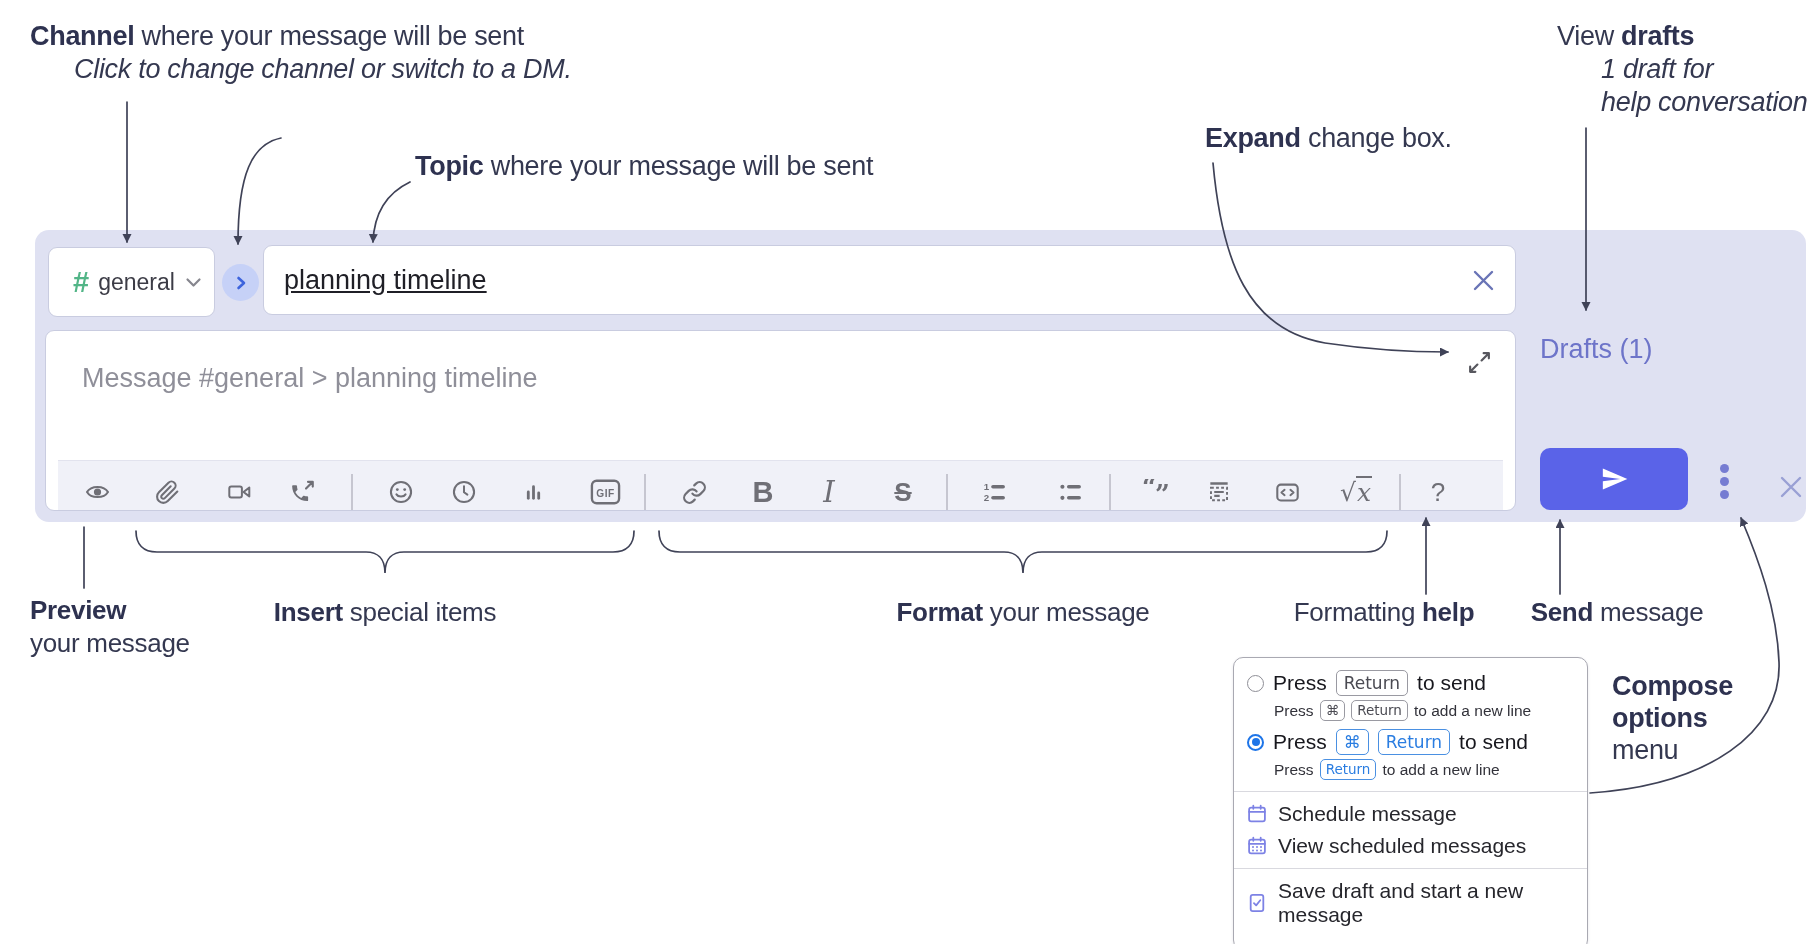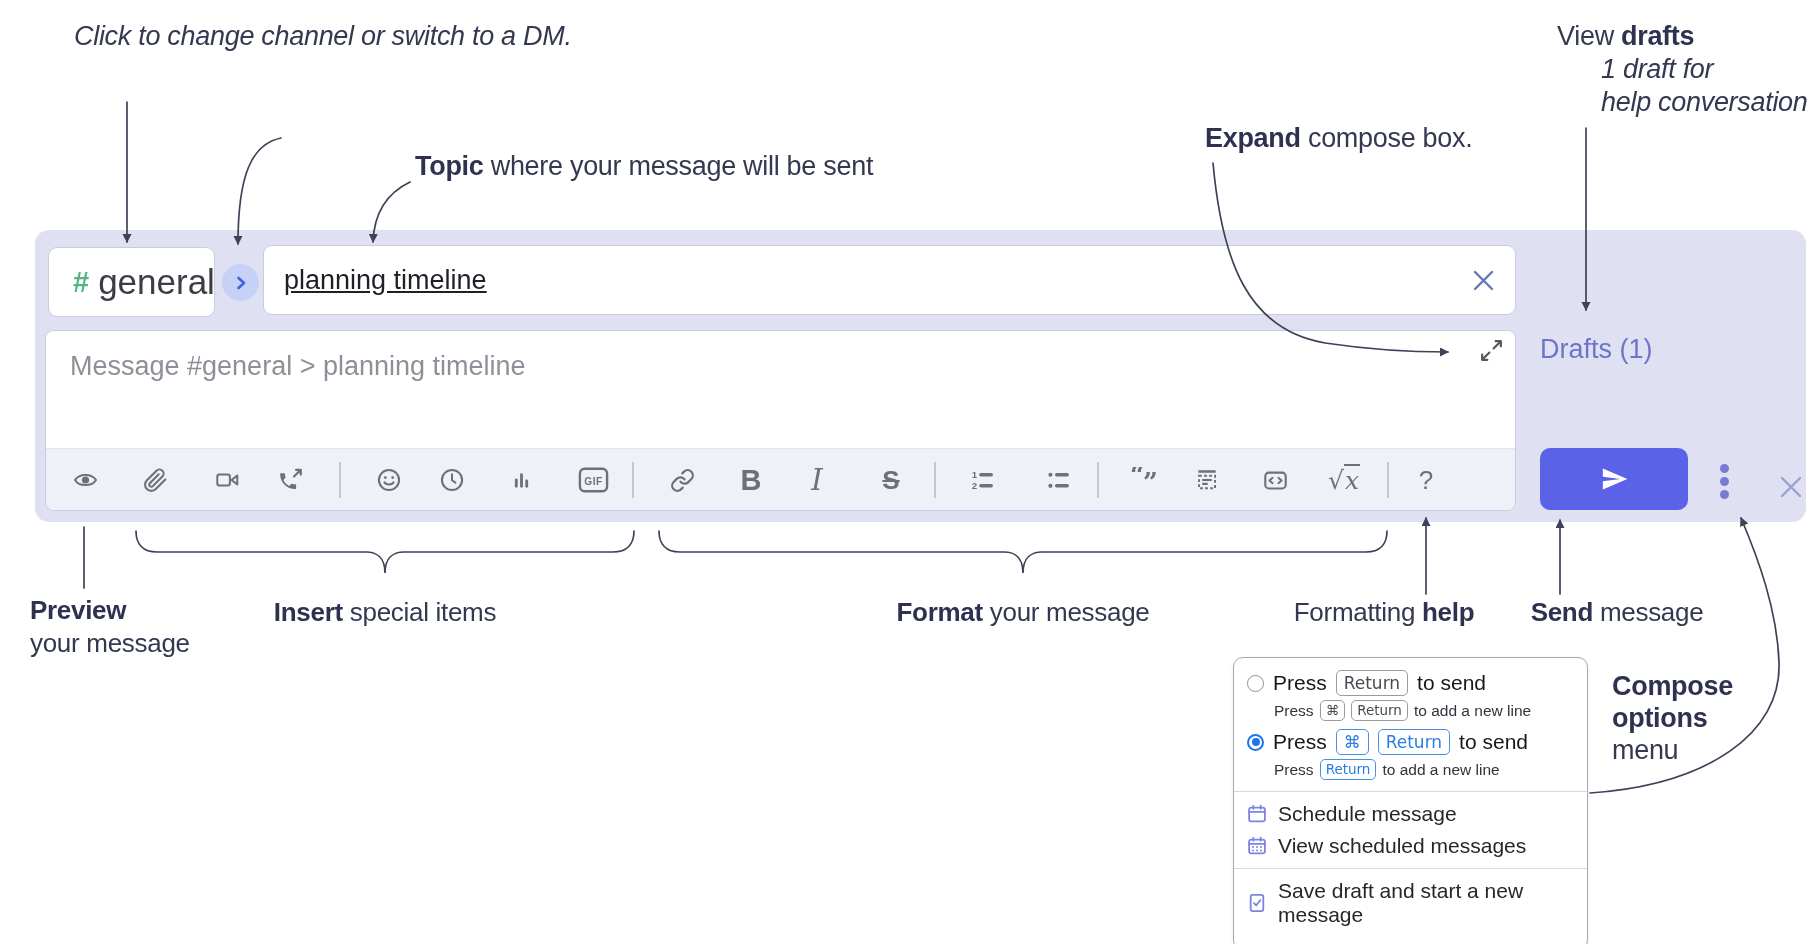--- a/index.html
+++ b/index.html
@@ -9,25 +9,25 @@
   .ann{position:absolute;font-size:27px;letter-spacing:-0.3px;line-height:33px;color:#343850;white-space:nowrap;}
   .ann b{font-weight:700;color:#2e3250;}
   .ann .it{font-style:italic;margin-left:44px;}
   .ann.center{transform:translateX(-50%);}
   .ann.small{font-size:26px;}
   
   .compose{position:absolute;left:35px;top:230px;width:1771px;height:292px;background:#dfe1f2;border-radius:14px;}
   .whitebox{position:absolute;background:#fff;border:1px solid #c9cce0;border-radius:9px;box-sizing:border-box;}
   .channel-btn{left:48px;top:247px;width:167px;height:70px;display:flex;align-items:center;padding:0 12px 0 24px;gap:9px;cursor:pointer;}
   .hash{color:#52b587;font-weight:700;font-size:29px;}
-  .channel-label{font-size:35px;color:#3c3c46;flex:1;}
+  .channel-label{font-size:23px;color:#3c3c46;flex:1;}
   .go-circle{position:absolute;left:222px;top:264px;width:37px;height:37px;border-radius:50%;background:#c6d1f7;display:flex;align-items:center;justify-content:center;cursor:pointer;}
   .topic-input{left:263px;top:245px;width:1253px;height:70px;display:flex;align-items:center;padding:0 18px 0 20px;}
   .topic-text{font-size:27px;color:#1f1f26;flex:1;text-decoration:underline;}
-  .msg-box{left:45px;top:330px;width:1471px;height:181px;padding:0;overflow:hidden;text-align:right;}
+  .msg-box{left:45px;top:330px;width:1471px;height:181px;padding:12px;overflow:hidden;text-align:right;}
   .msg-body{position:relative;height:117px;background:#fff;}
   .placeholder{position:absolute;left:24px;top:20px;font-size:27px;color:#8f8f99;}
   .expand-btn{position:absolute;right:10px;top:6px;cursor:pointer;}
   .msg-toolbar{position:relative;height:62px;background:#f0f1f8;border-top:1px solid #e2e3ee;}
   .tb{position:absolute;top:4px;width:44px;height:54px;display:flex;align-items:center;justify-content:center;cursor:pointer;color:#6f6f76;}
   .tb svg{display:block;}
   .tdiv{position:absolute;top:13px;width:2px;height:36px;background:#c6c6d0;}
   .tb .txt-b{font-size:29px;font-weight:700;}
   .tb .txt-i{font-size:29px;font-style:italic;font-family:"DejaVu Serif",serif;}
   .tb .txt-s{font-size:26px;font-weight:600;text-decoration:line-through;}
@@ -55,27 +55,28 @@
   .mi svg{flex:none;}
   
   .overlay{position:absolute;left:0;top:0;width:1814px;height:944px;pointer-events:none;z-index:5;}
 </style>
 </head>
 <body>
 
 <div class="canvas">
 
   <div class="ann" style="left:30px;top:20px">
+    <div><b>Channel</b><span> where your message will be sent</span></div>
     <div class="it">Click to change channel or switch to a DM.</div>
   </div>
   <div class="ann" style="left:415px;top:150px">
     <b>Topic</b><span> where your message will be sent</span>
   </div>
   <div class="ann" style="left:1205px;top:122px">
-    <b>Expand</b><span> compose box.</span>
+    <b>Expand</b><span> change box.</span>
   </div>
   <div class="ann" style="left:1557px;top:20px">
     <div><span>View </span><b>drafts</b></div>
     <div class="it">1 draft for</div>
     <div class="it">help conversation</div>
   </div>
 
   <div class="compose">
     <div class="close-btn">
       <svg width="26" height="26" viewBox="0 0 26 26">

